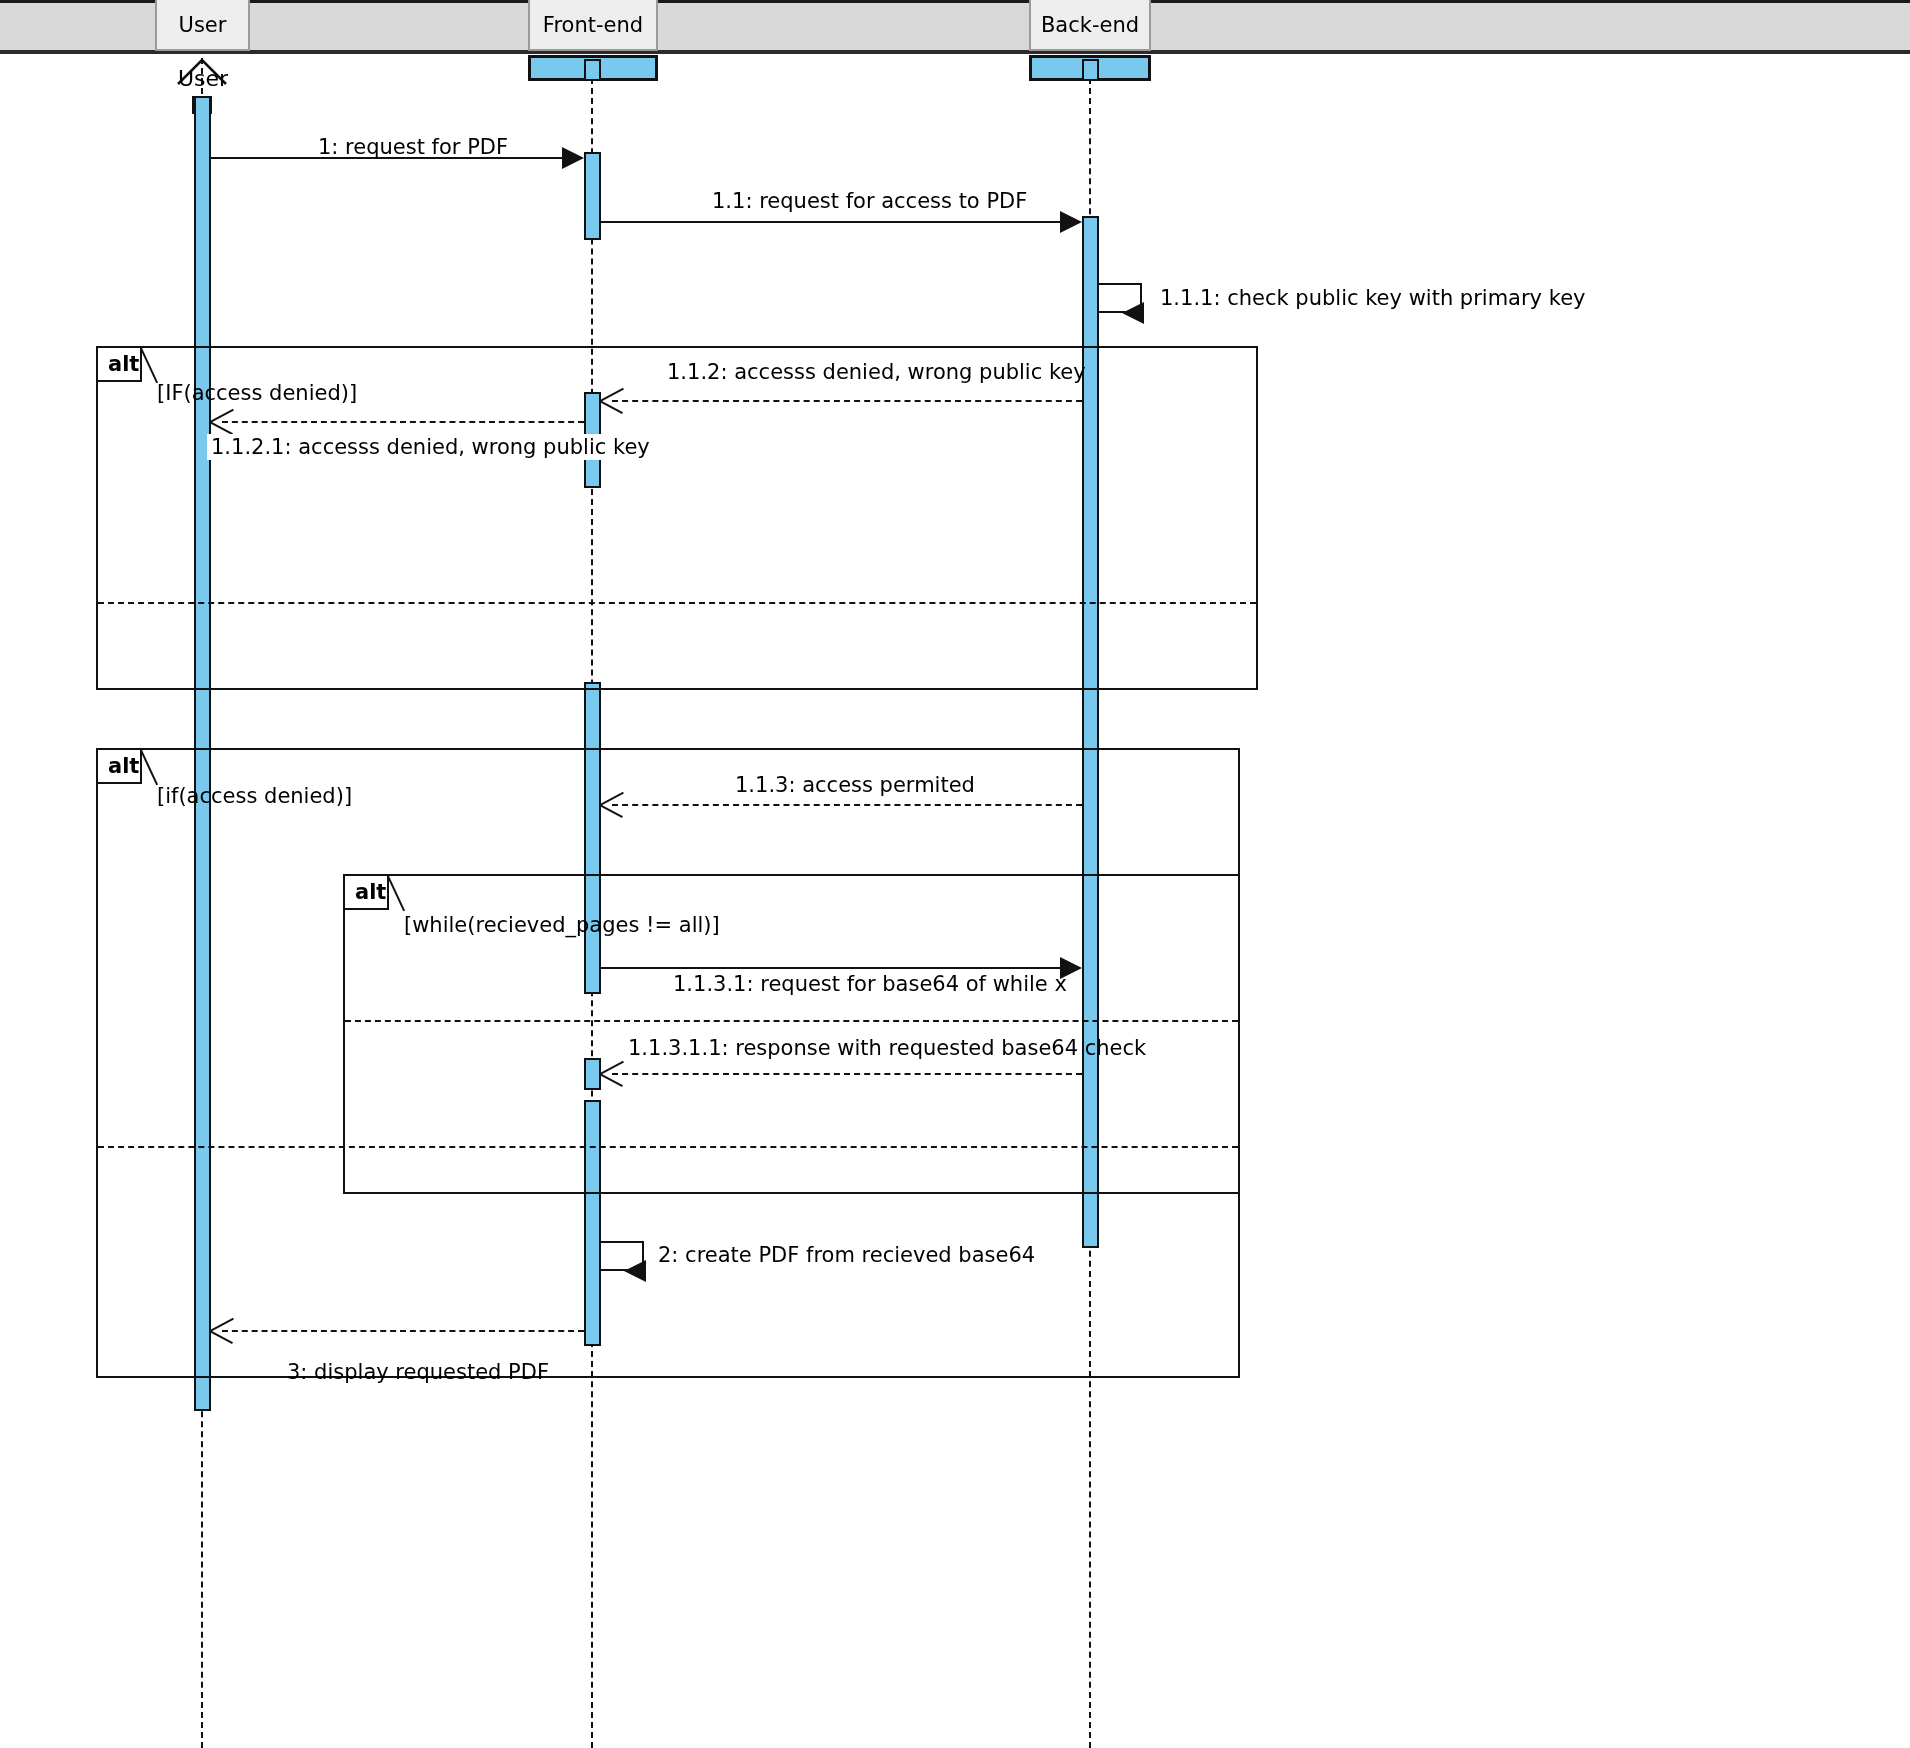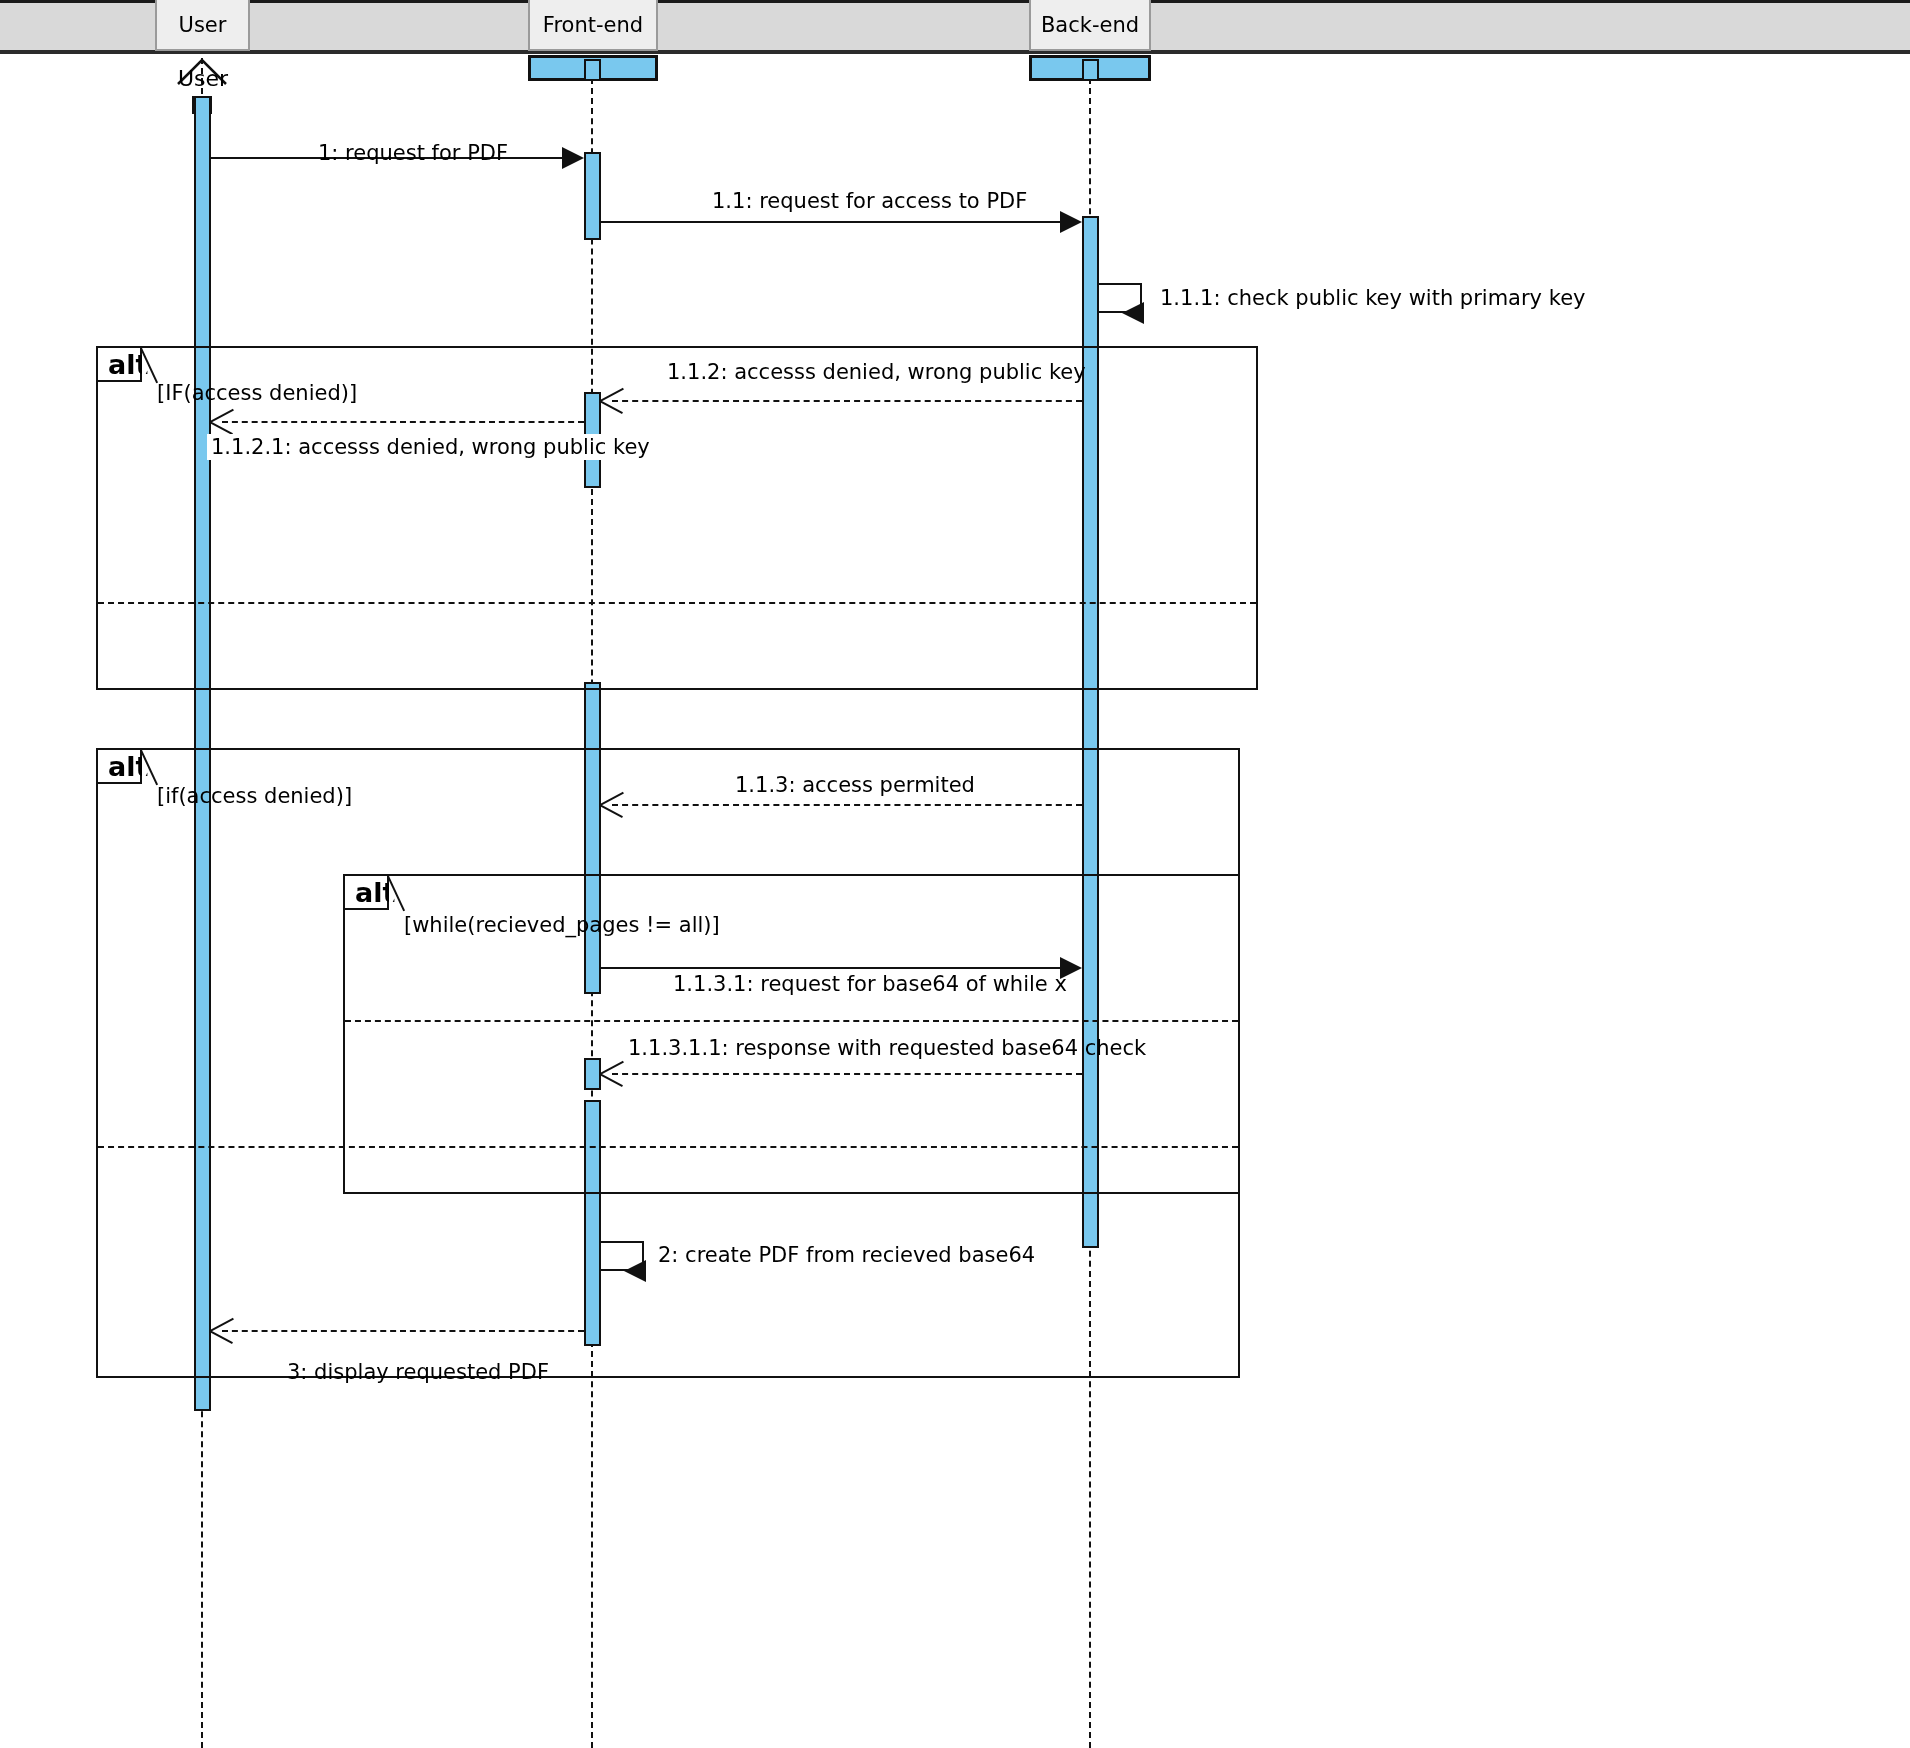--- a/index.html
+++ b/index.html
@@ -131,21 +131,21 @@
   .frag-tag {
     position: absolute;
     height: 34px;
     background: #ffffff;
     border-right: 2px solid #111111;
     border-bottom: 2px solid #111111;
     box-sizing: border-box;
     display: flex;
     align-items: center;
     padding-left: 10px;
-    font-size: 27px;
+    font-size: 21px;
     font-weight: bold;
     color: #000;
   }
   .frag-tag-notch {
     position: absolute;
     width: 0; height: 0;
     border-top: 34px solid #ffffff;
     border-right: 16px solid transparent;
   }
   .frag-tag-notch-line {
@@ -232,21 +232,21 @@
   <div class="frag-tag" style="left:345px; top:876px; width:44px;">
     <span>alt</span>
   </div>
   <div class="frag-tag-notch" style="left:389px; top:876px;"></div>
   <div class="frag-tag-notch-line" style="left:389px; top:876px;"></div>
   <div class="frag-guard" style="left:404px; top:913px;">[while(recieved_pages != all)]</div>
   <div class="frag-divider" style="left:345px; top:1020px; width:893px;"></div>
 
   <div class="msg-line" style="left:210px; top:157px; width:364px;"></div>
   <div class="arrow-filled-r" style="left:562px; top:147px;"></div>
-  <div class="msg-label" style="left:318px; top:141px;">1: request for PDF</div>
+  <div class="msg-label" style="left:318px; top:135px;">1: request for PDF</div>
 
   <div class="msg-line" style="left:600px; top:221px; width:463px;"></div>
   <div class="arrow-filled-r" style="left:1060px; top:211px;"></div>
   <div class="msg-label" style="left:712px; top:189px;">1.1: request for access to PDF</div>
 
   <div class="selfcall" style="left:1098px; top:283px; width:44px; height:30px;"></div>
   <div class="arrow-filled-r" style="left:1122px; top:302px; transform: rotate(180deg);"></div>
   <div class="msg-label" style="left:1160px; top:286px;">1.1.1: check public key with primary key</div>
 
   <div class="msg-line dashed" style="left:612px; top:400px; width:470px;"></div>

